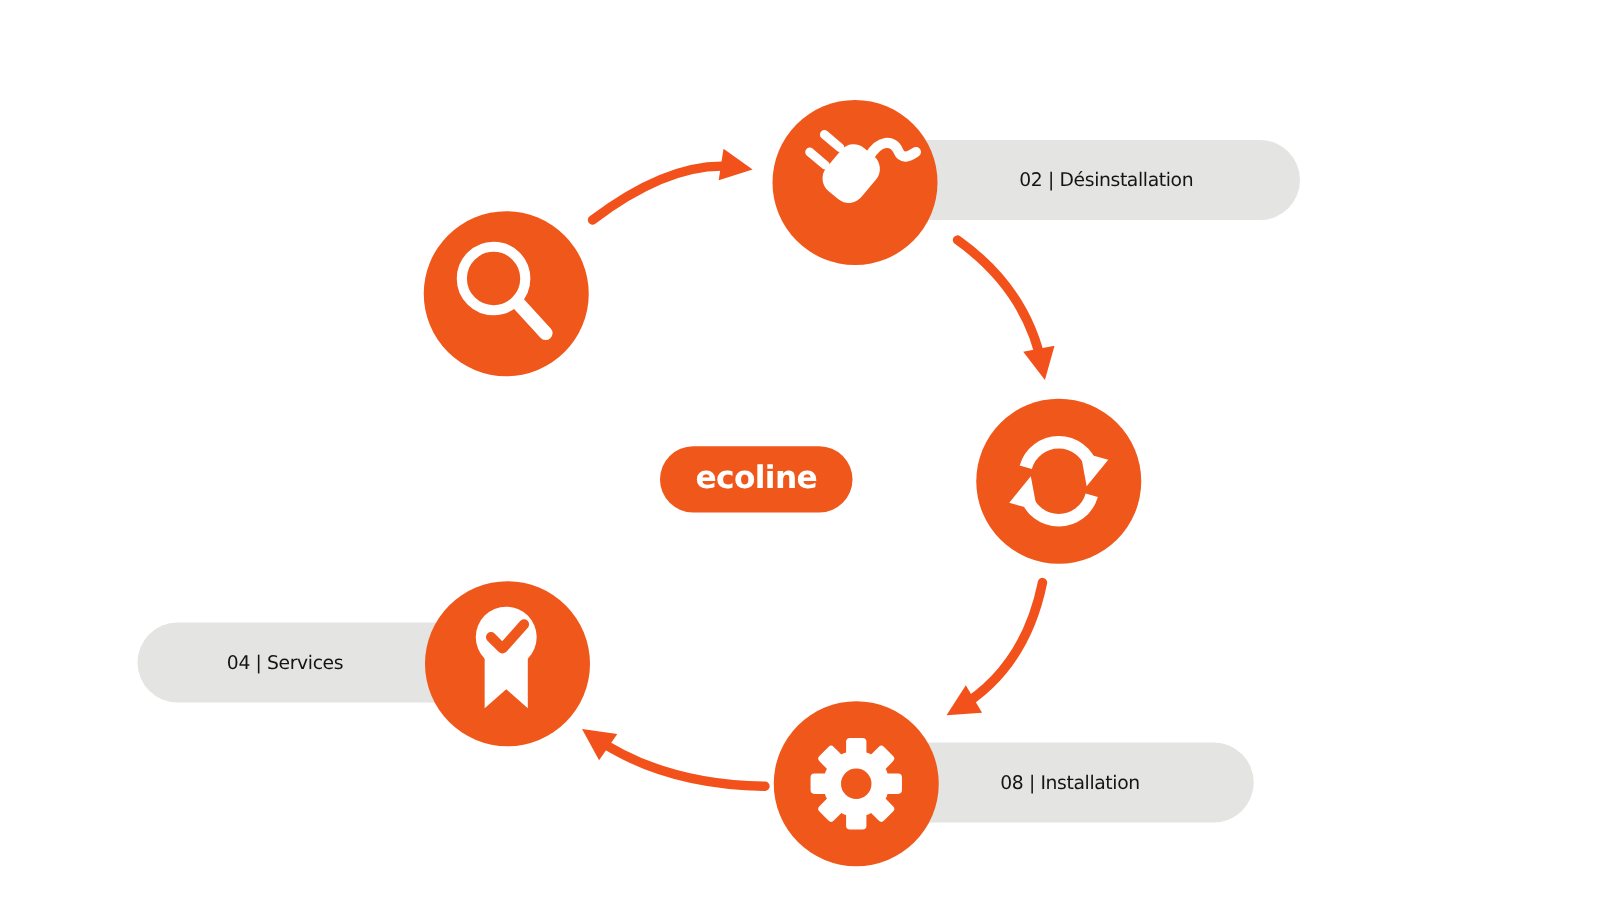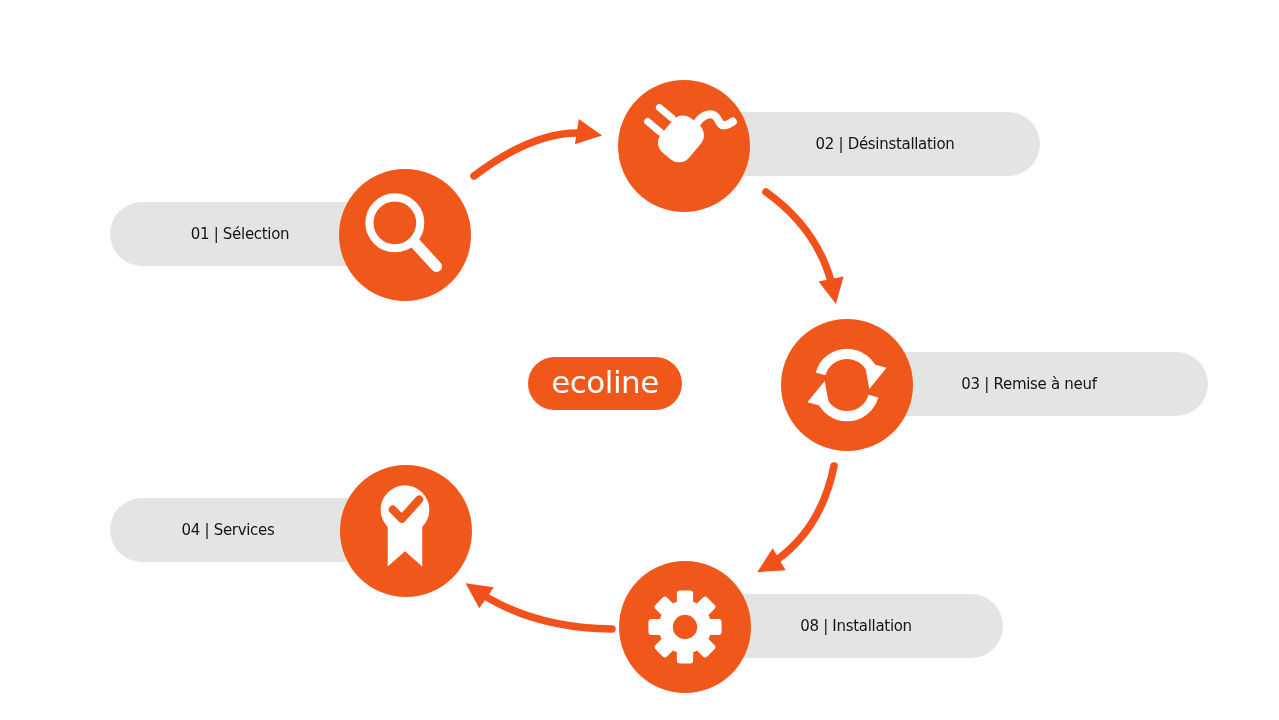--- a/index.html
+++ b/index.html
@@ -24,21 +24,21 @@
     background:var(--orange,#F0571A);
     display:flex; align-items:center; justify-content:center; z-index:2;
   }
   .circle svg { display:block; }
   .logo {
     position:absolute; left:528px; top:357px; width:154px; height:53px;
     border-radius:27px; background:var(--orange,#F0571A);
     display:flex; align-items:center; justify-content:center; z-index:2;
   }
   .logo .logo-text {
-    color:#ffffff; font-weight:normal; font-size:31px; letter-spacing:-0.5px;
+    color:#ffffff; font-weight:bold; font-size:25px; letter-spacing:-0.5px;
     position:relative; top:-2px;
   }
   
   #pill-1 { left:110px; top:202px; width:300px; padding-right:40px; }
   #circle-1 { left:339px; top:169px; }
   #pill-2 { left:700px; top:112px; width:340px; padding-left:30px; }
   #circle-2 { left:618px; top:80px; }
   #pill-3 { left:856px; top:352px; width:352px; padding-right:6px; }
   #circle-3 { left:781px; top:319px; }
   #pill-4 { left:700px; top:594px; width:303px; padding-left:9px; }
@@ -58,23 +58,20 @@
       </marker>
     </defs>
     <g fill="none" stroke="#F2511B" stroke-width="7.5" stroke-linecap="round">
       <path d="M 474 176 Q 540 126 592 134" marker-end="url(#ah)"></path>
       <path d="M 766 192 Q 822 232 834 294" marker-end="url(#ah)"></path>
       <path d="M 834 466 Q 820 535 766 567" marker-end="url(#ah)"></path>
       <path d="M 612 629 Q 530 628 474 589" marker-end="url(#ah)"></path>
     </g>
   </svg>
 
-  <div class="pill" id="pill-1">
-    <span class="label">01 | Sélection</span>
-  </div>
   <div class="circle" id="circle-1">
     <svg width="132" height="132" viewBox="0 0 130 130">
       <circle cx="55" cy="53" r="25" fill="none" stroke="#ffffff" stroke-width="8"></circle>
       <line x1="74" y1="72" x2="96" y2="96" stroke="#ffffff" stroke-width="11" stroke-linecap="round"></line>
     </svg>
   </div>
 
   <div class="pill" id="pill-2">
     <span class="label">02 | Désinstallation</span>
   </div>
@@ -82,23 +79,20 @@
     <svg width="132" height="132" viewBox="0 0 130 130">
       <g transform="rotate(40 62 58)">
         <rect x="44" y="36" width="36" height="44" rx="13" fill="#ffffff"></rect>
         <line x1="26" y1="48" x2="42" y2="48" stroke="#ffffff" stroke-width="7" stroke-linecap="round"></line>
         <line x1="26" y1="66" x2="42" y2="66" stroke="#ffffff" stroke-width="7" stroke-linecap="round"></line>
       </g>
       <path d="M 76 45 C 84 31, 95 31, 99 40 C 102 47, 107 45, 113 41" fill="none" stroke="#ffffff" stroke-width="8" stroke-linecap="round"></path>
     </svg>
   </div>
 
-  <div class="pill" id="pill-3">
-    <span class="label">03 | Remise à neuf</span>
-  </div>
   <div class="circle" id="circle-3">
     <svg width="132" height="132" viewBox="0 0 130 130">
       <path d="M 39 54 A 27 27 0 0 1 91 54" fill="none" stroke="#ffffff" stroke-width="10"></path>
       <polygon points="82,42 104,48 87,69" fill="#ffffff"></polygon>
       <path d="M 91 76 A 27 27 0 0 1 39 76" fill="none" stroke="#ffffff" stroke-width="10"></path>
       <polygon points="48,88 26,82 43,61" fill="#ffffff"></polygon>
     </svg>
   </div>
 
   <div class="pill" id="pill-4">

